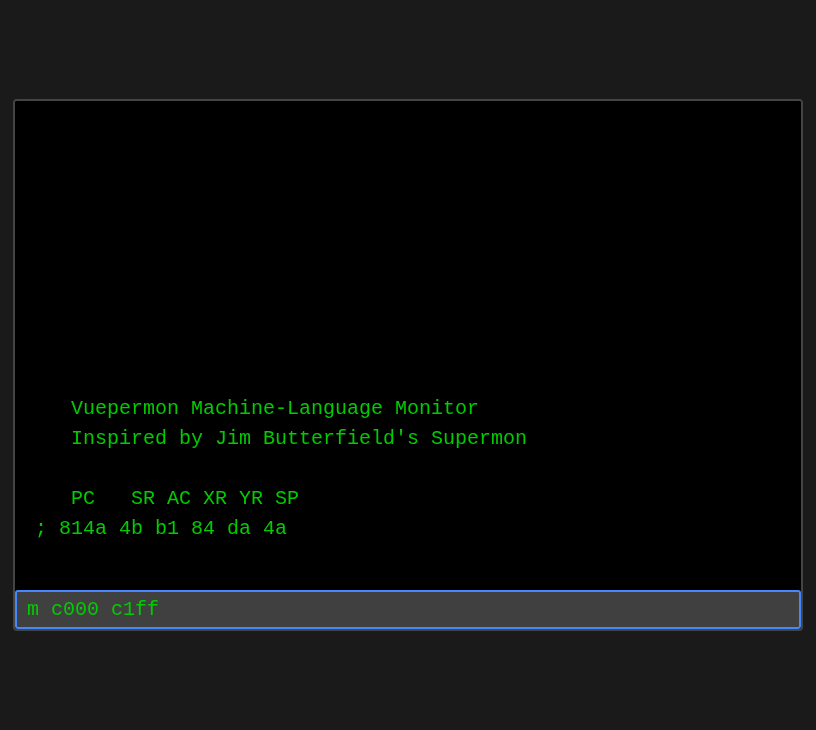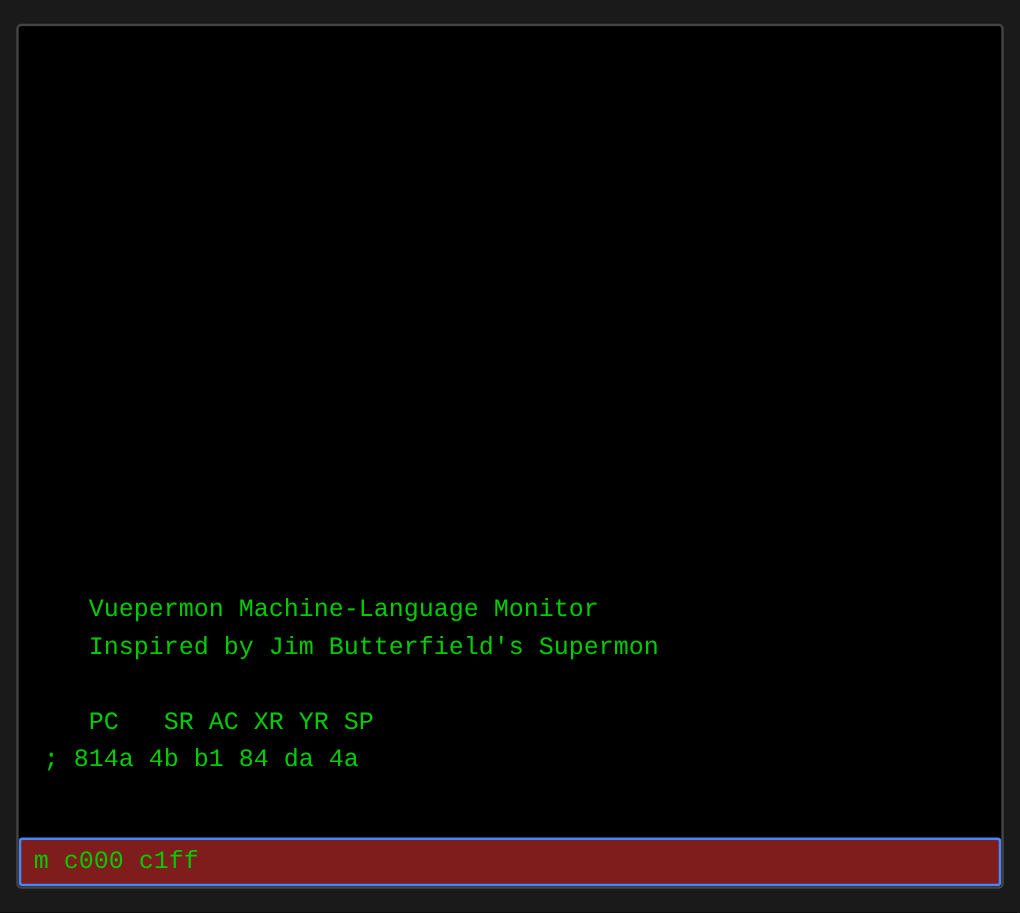--- a/index.html
+++ b/index.html
@@ -13,21 +13,21 @@
       display: flex;
       justify-content: center;
       align-items: center;
       width: 816px;
       height: 730px;
       font-family: monospace;
     }
 
     .terminal-container {
       width: 790px;
-      height: 692px;
+      height: 532px;
       background-color: #000000;
       border: 2px solid #444;
       border-radius: 4px;
       display: flex;
       flex-direction: column;
       overflow: hidden;
     }
 
     .terminal-screen {
       flex: 1;
@@ -40,21 +40,21 @@
 
     .terminal-text {
       color: #00cc00;
       font-family: 'Courier New', Courier, monospace;
       font-size: 20px;
       line-height: 1.5;
       white-space: pre;
     }
 
     .terminal-input-row {
-      background-color: #7f1d1d;
+      background-color: #404040;
       border: 2px solid #4488ff;
       border-radius: 3px;
       padding: 6px 10px;
       display: flex;
       align-items: flex-start;
     }
 
     .terminal-input {
       background: transparent;
       border: none;

